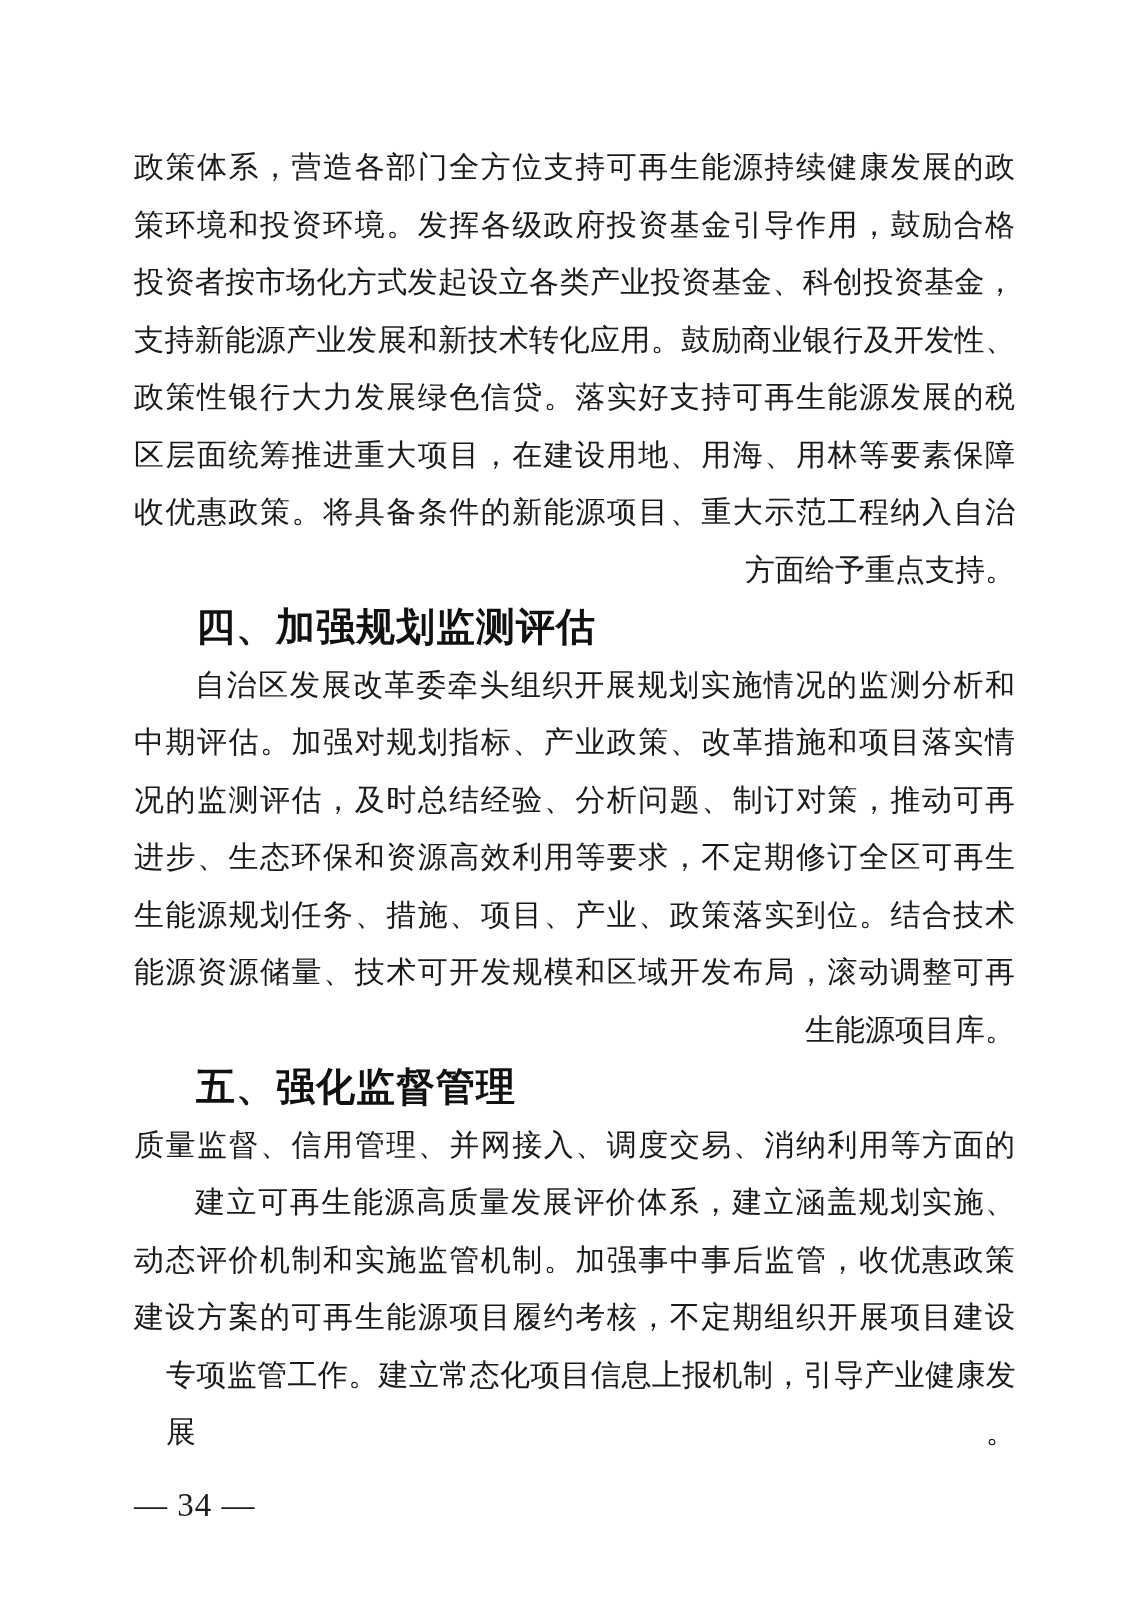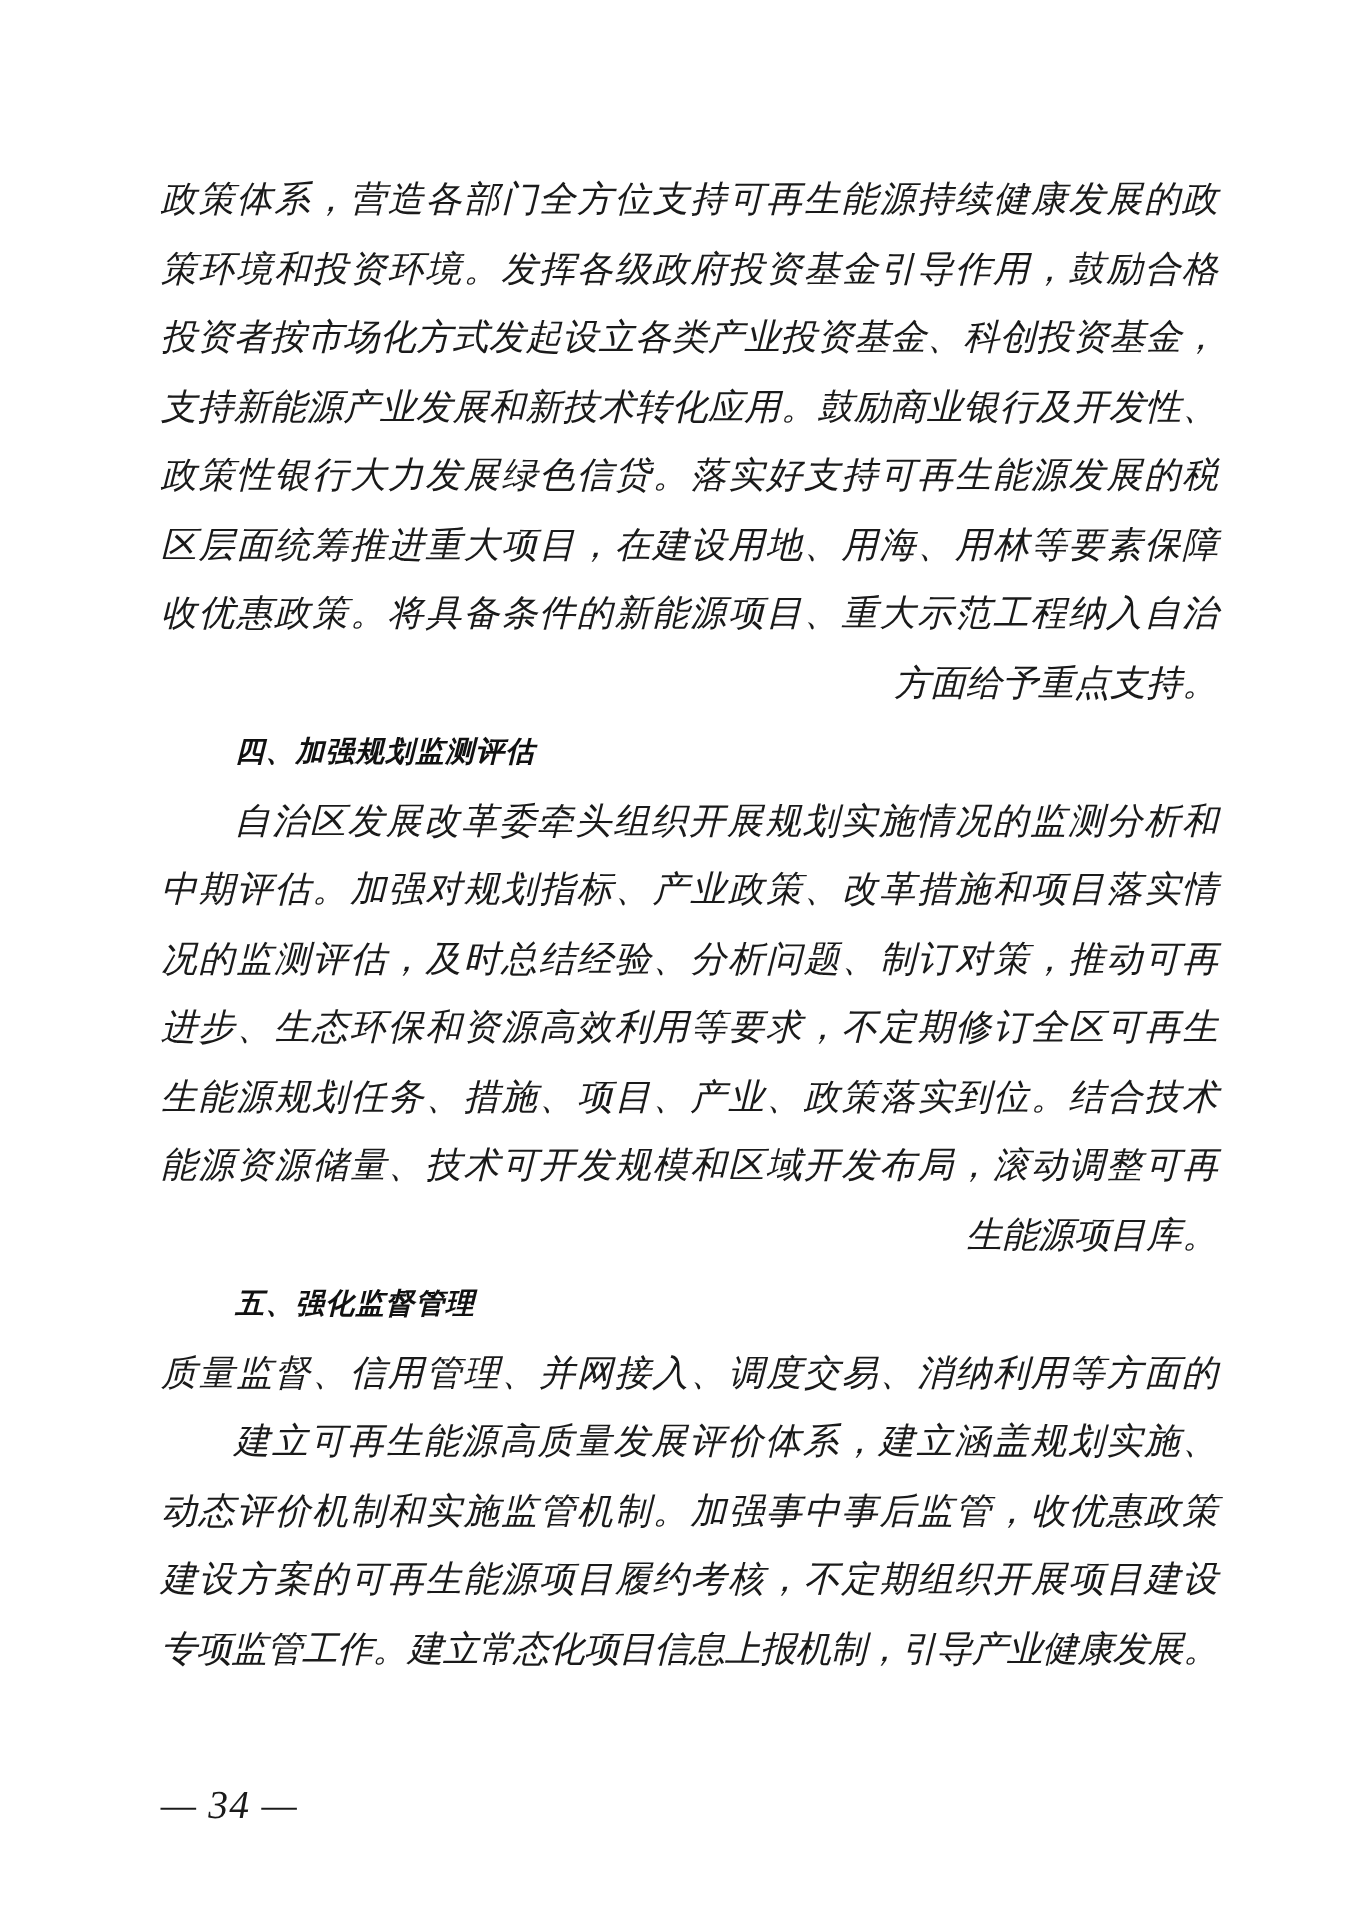--- a/index.html
+++ b/index.html
@@ -7,21 +7,20 @@
     padding: 0;
     background: #ffffff;
   }
   .page {
     position: relative;
     width: 1131px;
     height: 1600px;
     background: #ffffff;
     overflow: hidden;
     color: #1a1a1a;
-    font-style: italic;
   }
   .content {
     position: absolute;
     left: 134px;
     top: 138px;
     width: 881px;
   }
   .line {
     height: 57.5px;
     line-height: 57.5px;
@@ -38,27 +37,28 @@
   }
   .end {
     text-align: right;
   }
   .first {
     padding-left: 61px;
   }
   .heading {
     font-family: "Liberation Sans", "DejaVu Sans", sans-serif;
     font-weight: 700;
-    font-size: 24px;
+    font-size: 39px;
     letter-spacing: 1px;
     padding-left: 62px;
     color: #111111;
   }
   .squeeze {
     letter-spacing: -0.8px;
+    margin-left: 32px;
   }
   .footer {
     position: absolute;
     left: 134px;
     top: 1487px;
     font-family: "Liberation Serif", "DejaVu Serif", serif;
     font-size: 33px;
     letter-spacing: 1px;
     color: #1a1a1a;
   }

